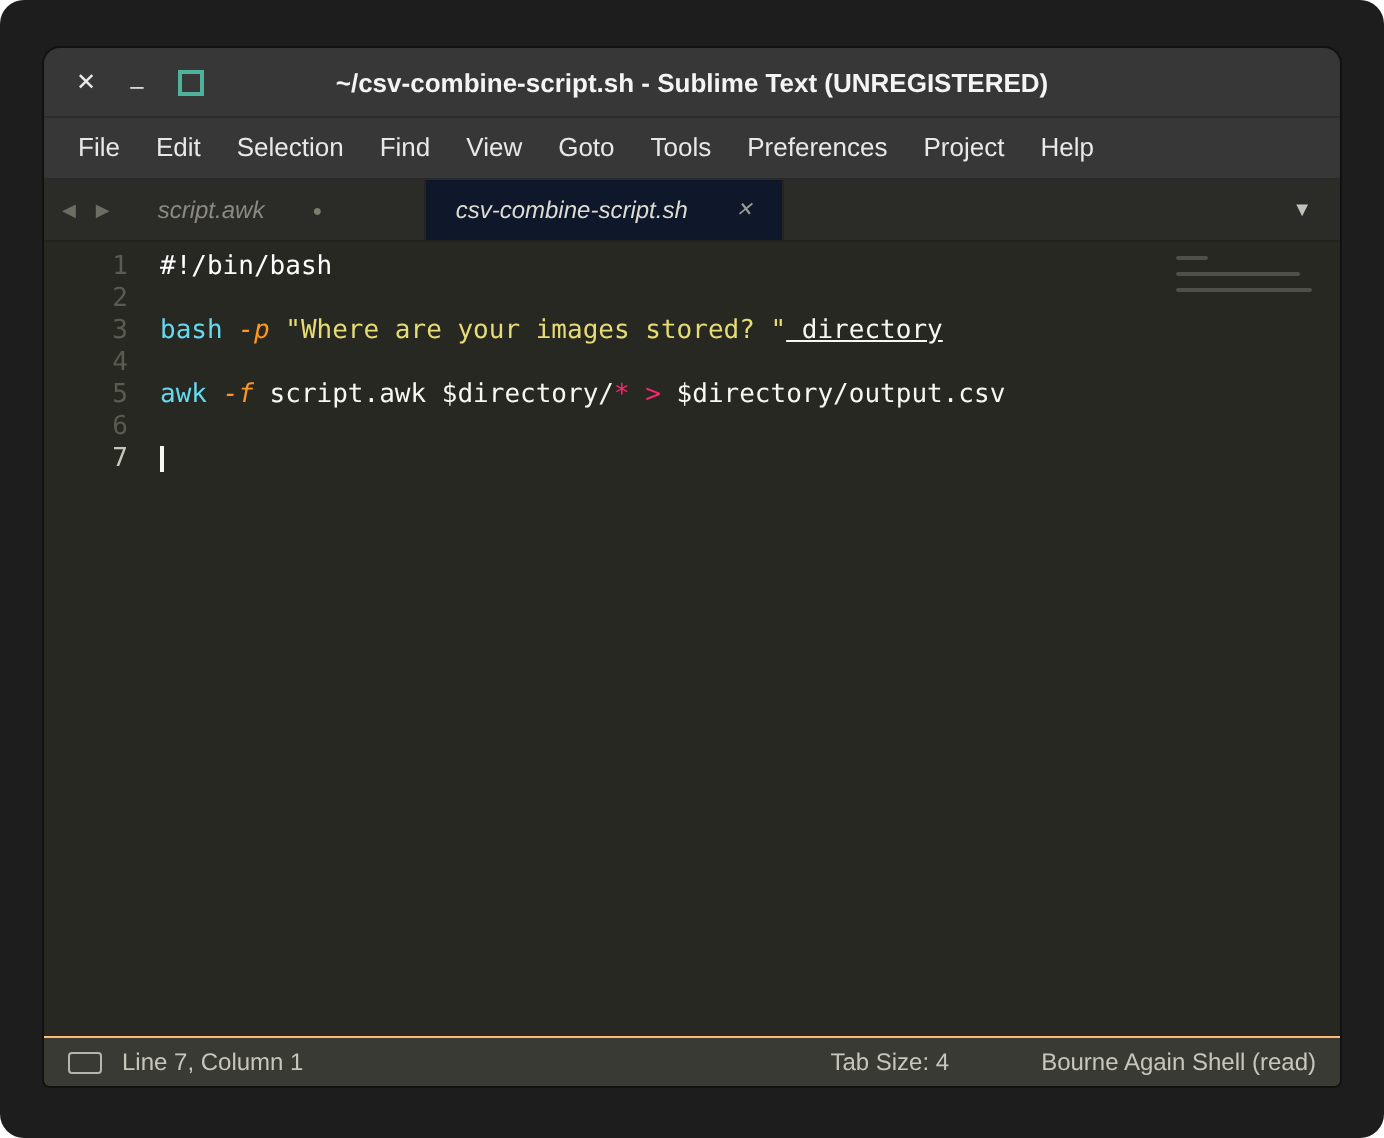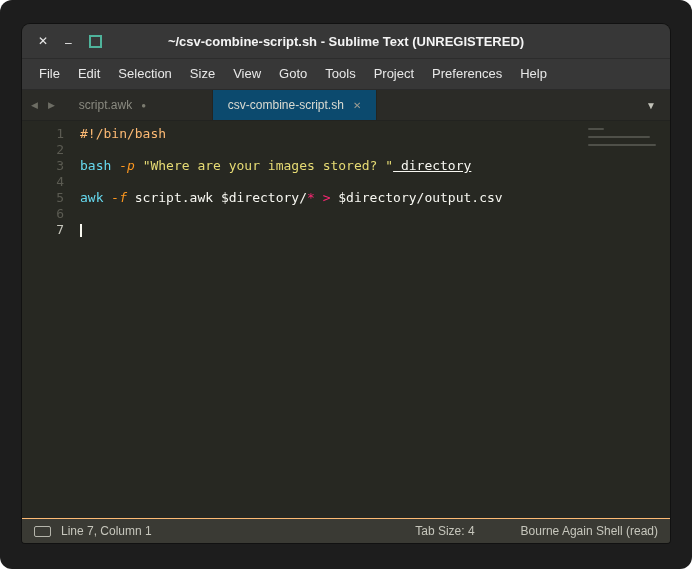--- a/index.html
+++ b/index.html
@@ -30,24 +30,24 @@
   }
   .menu-item{padding:0 9px;line-height:30px;}
   
   .tabbar{
     flex:0 0 30px;background:#2b2b27;display:flex;align-items:stretch;
     border-bottom:1px solid #222320;
   }
   .tab-scroll{display:flex;align-items:center;gap:10px;padding:0 9px;color:#6d6d64;font-size:9px;}
   .tab-strip{display:flex;align-items:stretch;}
   .tab{
-    display:flex;align-items:center;gap:9px;padding:0 15px;font-size:12px;
-    color:#8a8a80;border-right:1px solid #242420;min-width:118px;
+    display:flex;align-items:center;gap:24px;padding:0 15px;font-size:12px;
+    color:#8a8a80;border-right:1px solid #242420;min-width:118px;font-style:italic;
   }
-  .tab.active{background:#0c4a6e;color:#dcdcd2;}
+  .tab.active{background:#0f172a;color:#dcdcd2;}
   .tab-dot{font-size:8px;color:#7c7c70;}
   .tab-close{font-size:10px;color:#9d9d93;margin-left:auto;}
   .tab-overflow{margin-left:auto;display:flex;align-items:center;padding:0 14px;color:#c2c2b8;font-size:10px;}
   
   .editor{
     flex:1;position:relative;display:flex;background:#272822;
     font-family:"DejaVu Sans Mono","Liberation Mono",monospace;
     font-size:13px;line-height:16px;padding-top:5px;
   }
   .gutter{flex:0 0 58px;width:58px;box-sizing:border-box;text-align:right;padding-right:16px;color:#5b5b52;}
@@ -79,26 +79,26 @@
         <span class="ctrl ctrl-min">–</span>
         <span class="ctrl-max"></span>
       </div>
       <div class="title">~/csv-combine-script.sh - Sublime Text (UNREGISTERED)</div>
     </div>
 
     <div class="menubar">
         <span class="menu-item">File</span>
         <span class="menu-item">Edit</span>
         <span class="menu-item">Selection</span>
-        <span class="menu-item">Size</span>
+        <span class="menu-item">Find</span>
         <span class="menu-item">View</span>
         <span class="menu-item">Goto</span>
         <span class="menu-item">Tools</span>
+        <span class="menu-item">Preferences</span>
         <span class="menu-item">Project</span>
-        <span class="menu-item">Preferences</span>
         <span class="menu-item">Help</span>
       </div>
 
     <div class="tabbar">
       <div class="tab-scroll">
         <span>◀</span>
         <span>▶</span>
       </div>
       <div class="tab-strip">
           <div class="tab">
@@ -119,21 +119,21 @@
       <div class="gutter">
           <div class="ln">1</div>
           <div class="ln">2</div>
           <div class="ln">3</div>
           <div class="ln">4</div>
           <div class="ln">5</div>
           <div class="ln">6</div>
           <div class="ln current">7</div>
         </div>
       <div class="code">
-          <div class="code-line"><span style="color: #fdba74;">#!/bin/bash</span></div>
+          <div class="code-line"><span style="color: #ffffff;">#!/bin/bash</span></div>
           <div class="code-line"></div>
           <div class="code-line"><span style="color: rgb(102, 217, 239);">bash</span><span style="color: rgb(248, 248, 242);"> </span><span style="color: rgb(253, 151, 31); font-style: italic;">-p</span><span style="color: rgb(248, 248, 242);"> </span><span style="color: rgb(230, 219, 116);">"Where are your images stored? "</span><span style="color: rgb(248, 248, 242); text-decoration: underline;"> directory</span></div>
           <div class="code-line"></div>
           <div class="code-line"><span style="color: rgb(102, 217, 239);">awk</span><span style="color: rgb(248, 248, 242);"> </span><span style="color: rgb(253, 151, 31); font-style: italic;">-f</span><span style="color: rgb(248, 248, 242);"> script.awk $directory/</span><span style="color: rgb(249, 38, 114);">*</span><span style="color: rgb(248, 248, 242);"> </span><span style="color: rgb(249, 38, 114);">&gt;</span><span style="color: rgb(248, 248, 242);"> $directory/output.csv</span></div>
           <div class="code-line"></div>
           <div class="code-line"><span class="caret"></span></div>
         </div>
       <div class="minimap">
           <div class="mm-line" style="width: 16px;"></div>
           <div class="mm-line" style="background: transparent;"></div>

